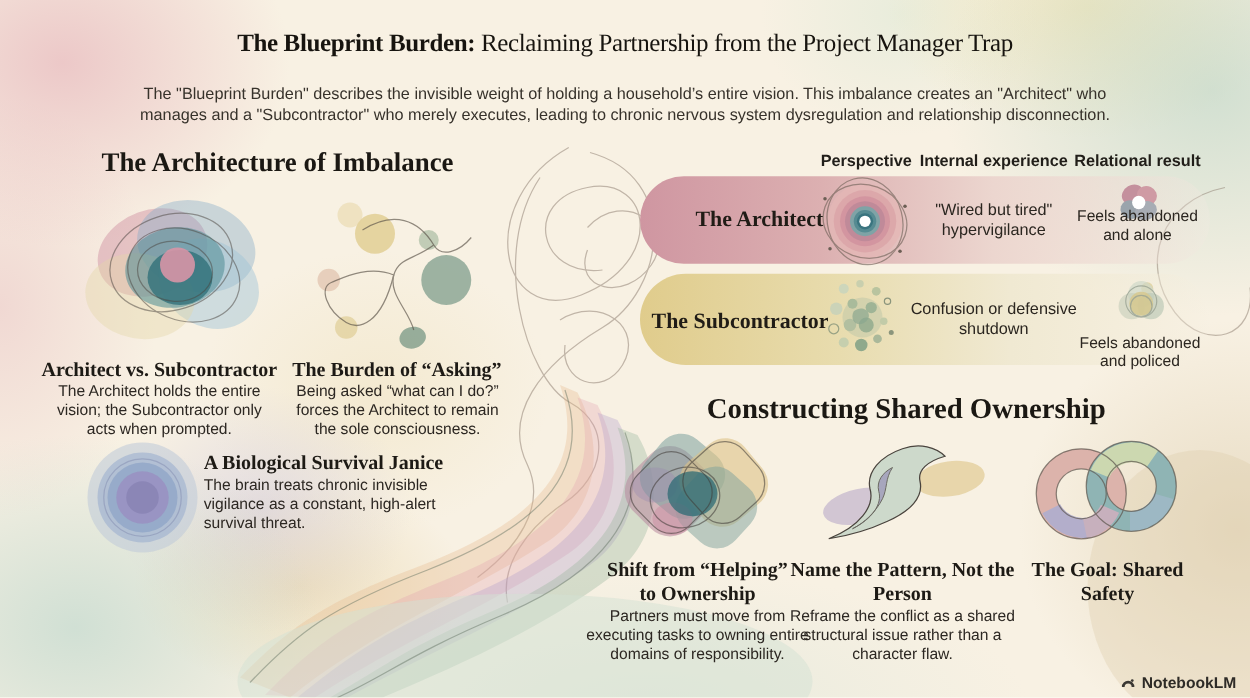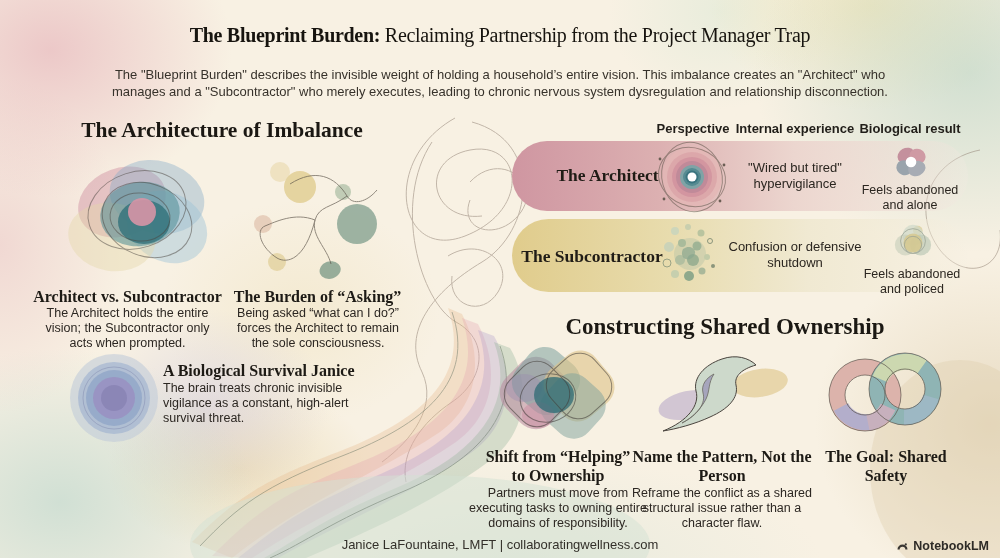--- a/index.html
+++ b/index.html
@@ -120,21 +120,21 @@
     <circle cx="48" cy="46" r="28" fill="#8ba3c6" opacity=".7"></circle>
     <circle cx="48" cy="46" r="21" fill="#9a8fc0" opacity=".8"></circle>
     <circle cx="48" cy="46" r="13" fill="#8a84b5" opacity=".9"></circle>
     <circle cx="48" cy="46" r="31" fill="none" stroke="#8a95b5" stroke-width="1" opacity=".6"></circle>
   </svg>
   <div class="abs item-title" style="left:163px;top:361px;width:210px">A Biological Survival Janice</div>
   <div class="abs item-body" style="left:163px;top:381px;width:190px">The brain treats chronic invisible vigilance as a constant, high-alert survival threat.</div>
 
   <div class="abs center col-head" style="left:633px;top:121px;width:120px">Perspective</div>
   <div class="abs center col-head" style="left:725px;top:121px;width:140px">Internal experience</div>
-  <div class="abs center col-head" style="left:840px;top:121px;width:140px">Biological result</div>
+  <div class="abs center col-head" style="left:840px;top:121px;width:140px">Relational result</div>
 
   <div class="abs pill" id="pill-architect"></div>
   <div class="abs pill" id="pill-subcontractor"></div>
 
   <div class="abs center row-label" style="left:525px;top:165px;width:165px">The Architect</div>
   <svg class="abs" style="left:652px;top:139px" width="80" height="76" viewBox="0 0 80 76">
     <circle cx="40" cy="38" r="30" fill="#e3b7b5" opacity=".8"></circle>
     <circle cx="40" cy="38" r="25" fill="#daa5a8" opacity=".85"></circle>
     <circle cx="40" cy="38" r="20" fill="#d1939e" opacity=".9"></circle>
     <circle cx="40" cy="38" r="16" fill="#c08a99"></circle>
@@ -154,21 +154,21 @@
     </g>
   </svg>
   <div class="abs center cell" style="left:727px;top:160px;width:136px">"Wired but tired" hypervigilance</div>
   <svg class="abs" style="left:893px;top:144px" width="36" height="36" viewBox="0 0 44 44">
     <ellipse cx="16" cy="14" rx="11" ry="9" fill="#c4909d" transform="rotate(-30 16 14)"></ellipse>
     <ellipse cx="30" cy="15" rx="10" ry="9" fill="#cf9aa4" transform="rotate(25 30 15)"></ellipse>
     <ellipse cx="14" cy="29" rx="10" ry="9" fill="#9aa4ac" transform="rotate(20 14 29)"></ellipse>
     <ellipse cx="29" cy="30" rx="11" ry="9" fill="#a7acb4" transform="rotate(-25 29 30)"></ellipse>
     <circle cx="22" cy="22" r="6.5" fill="#ffffff"></circle>
   </svg>
-  <div class="abs center cell-sm" style="left:850px;top:183px;width:120px">Feels abandoned and alone</div>
+  <div class="abs center cell-sm" style="left:850px;top:166px;width:120px">Feels abandoned and alone</div>
 
   <div class="abs center row-label" style="left:512px;top:246px;width:160px">The Subcontractor</div>
   <svg class="abs" style="left:655px;top:219px" width="70" height="70" viewBox="0 0 70 70">
     <circle cx="35" cy="35" r="16" fill="#b9c3a6" opacity=".45"></circle>
     <g>
       <circle cx="20" cy="12" r="4" fill="#cdd6bb"></circle>
         <circle cx="33" cy="8" r="3" fill="#c9cfae"></circle>
       <circle cx="46" cy="14" r="3.5" fill="#b9c49f"></circle>
         <circle cx="14" cy="28" r="5" fill="#cbd3b8"></circle>
       <circle cx="27" cy="24" r="4" fill="#a9bb9b"></circle>
@@ -235,21 +235,20 @@
         <circle cx="85" cy="46" r="20"></circle>
     </g>
   </svg>
 
   <div class="abs center item-title" style="left:478px;top:447px;width:160px">Shift from “Helping” to Ownership</div>
   <div class="abs center item-body" style="left:468px;top:486px;width:180px">Partners must move from executing tasks to owning entire domains of responsibility.</div>
   <div class="abs center item-title" style="left:632px;top:447px;width:180px">Name the Pattern, Not the Person</div>
   <div class="abs center item-body" style="left:632px;top:486px;width:180px">Reframe the conflict as a shared structural issue rather than a character flaw.</div>
   <div class="abs center item-title" style="left:816px;top:447px;width:140px">The Goal: Shared Safety</div>
 
-  <div class="abs center" id="footer-credit">Janice LaFountaine, LMFT | collaboratingwellness.com</div>
   <div class="abs" id="watermark">
     <svg width="13" height="12" viewBox="0 0 13 12">
       <path d="M1.5,9.5 A5,5 0 0 1 11.5,9.5 L9.3,9.5 A2.8,2.8 0 0 0 3.7,9.5 Z" fill="#3a3733"></path>
       <circle cx="9.8" cy="4.4" r="1.1" fill="#3a3733"></circle>
     </svg>
     <span>NotebookLM</span>
   </div>
 
 </div>
 

